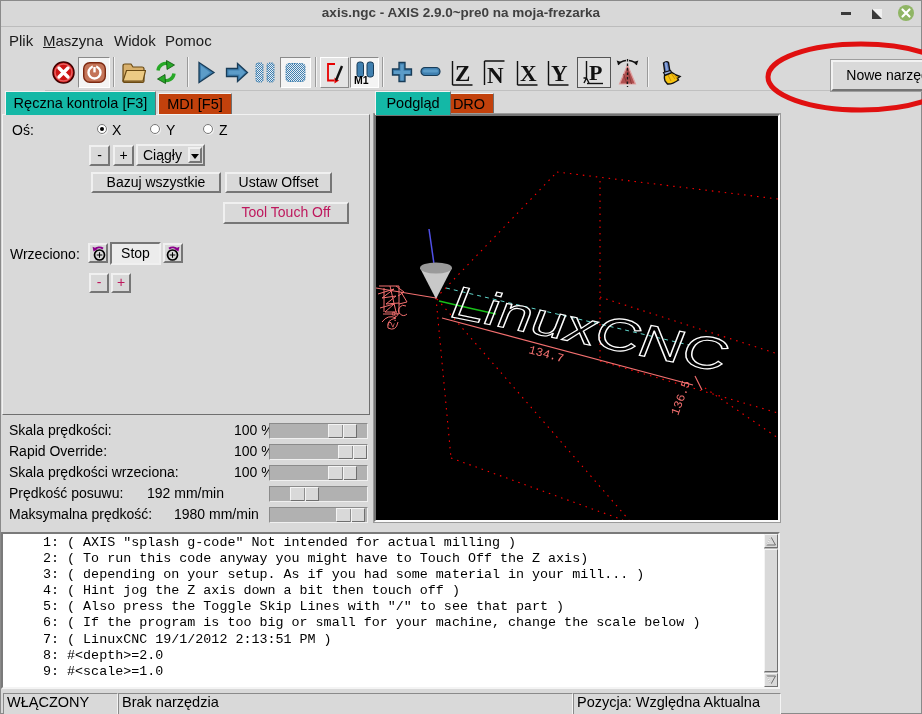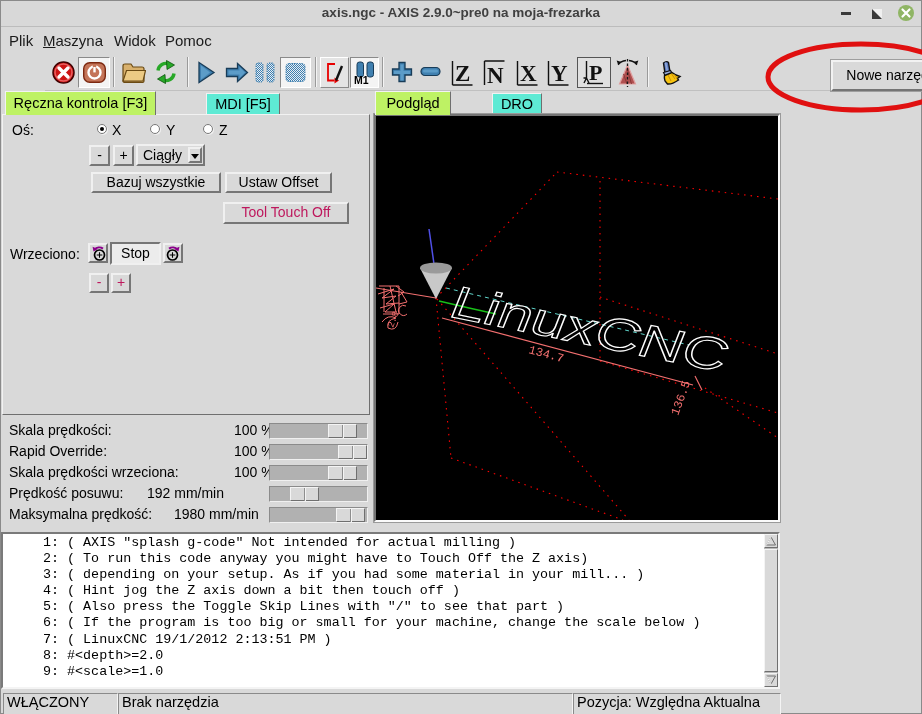--- a/index.html
+++ b/index.html
@@ -12,23 +12,23 @@
 
 .menubar { position:absolute; left:0; top:27px; width:920px; height:25px; background:#d9d9d9; font-size:15px; color:#1a1a1a; }
 .menubar span { position:absolute; top:4px; }
 
 .toolbar { position:absolute; left:0; top:52px; width:920px; height:38px; background:#d9d9d9; border-bottom:1px solid #c0c0c0;margin-left:44px; }
 .sep { position:absolute; top:4px; width:2px; height:30px; border-left:1px solid #9a9a9a; border-right:1px solid #f4f4f4; }
 .tbtn { position:absolute; }
 .pressedbox { position:absolute; background:#f4f4f4; border-top:1px solid #8a8a8a; border-left:1px solid #8a8a8a; border-bottom:1px solid #fff; border-right:1px solid #fff; }
 .newtool { position:absolute; left:786px; top:7px; width:131px; height:31px; background:#d9d9d9; border-top:2px solid #f2f2f2; border-left:2px solid #f2f2f2; border-bottom:2px solid #747474; border-right:2px solid #747474; outline:1px solid #9e9e9e; font-size:14px; text-align:center; line-height:26px; color:#000; }
 
-.tab { position:absolute; background:#bef264; border-top:1px solid #f2f2f2; border-left:1px solid #f2f2f2; border-right:1px solid #6f6f6f; font-size:14.5px; text-align:center; color:#000; }
+.tab { position:absolute; background:#14b8a6; border-top:1px solid #f2f2f2; border-left:1px solid #f2f2f2; border-right:1px solid #6f6f6f; font-size:14.5px; text-align:center; color:#000; }
 .tab.active { z-index:3; }
-.tab.inactive { background:#5eead4;margin-left:48px; }
+.tab.inactive { background:#c2410c; }
 
 .nbframe { position:absolute; background:#d9d9d9; border-top:1px solid #f2f2f2; border-left:1px solid #f2f2f2; border-bottom:1px solid #6f6f6f; border-right:1px solid #6f6f6f; }
 
 .btn { position:absolute; background:#d9d9d9; border-top:2px solid #f0f0f0; border-left:2px solid #f0f0f0; border-bottom:2px solid #767676; border-right:2px solid #767676; font-size:14px; text-align:center; color:#000; }
 .btn.sunken { border-top:2px solid #767676; border-left:2px solid #767676; border-bottom:2px solid #f0f0f0; border-right:2px solid #f0f0f0; }
 .btn.disabled { color:#be185d; }
 .lbl { position:absolute; font-size:14px; color:#000; white-space:pre; }
 .radio { position:absolute; width:10px; height:10px; border-radius:50%; background:#fff; border:1px solid #787878; box-shadow:inset -1px -1px 0 #fff, 1px 1px 0 #f0f0f0; }
 .radio .dot { position:absolute; left:2px; top:2px; width:4px; height:4px; border-radius:50%; background:#000; }
 

